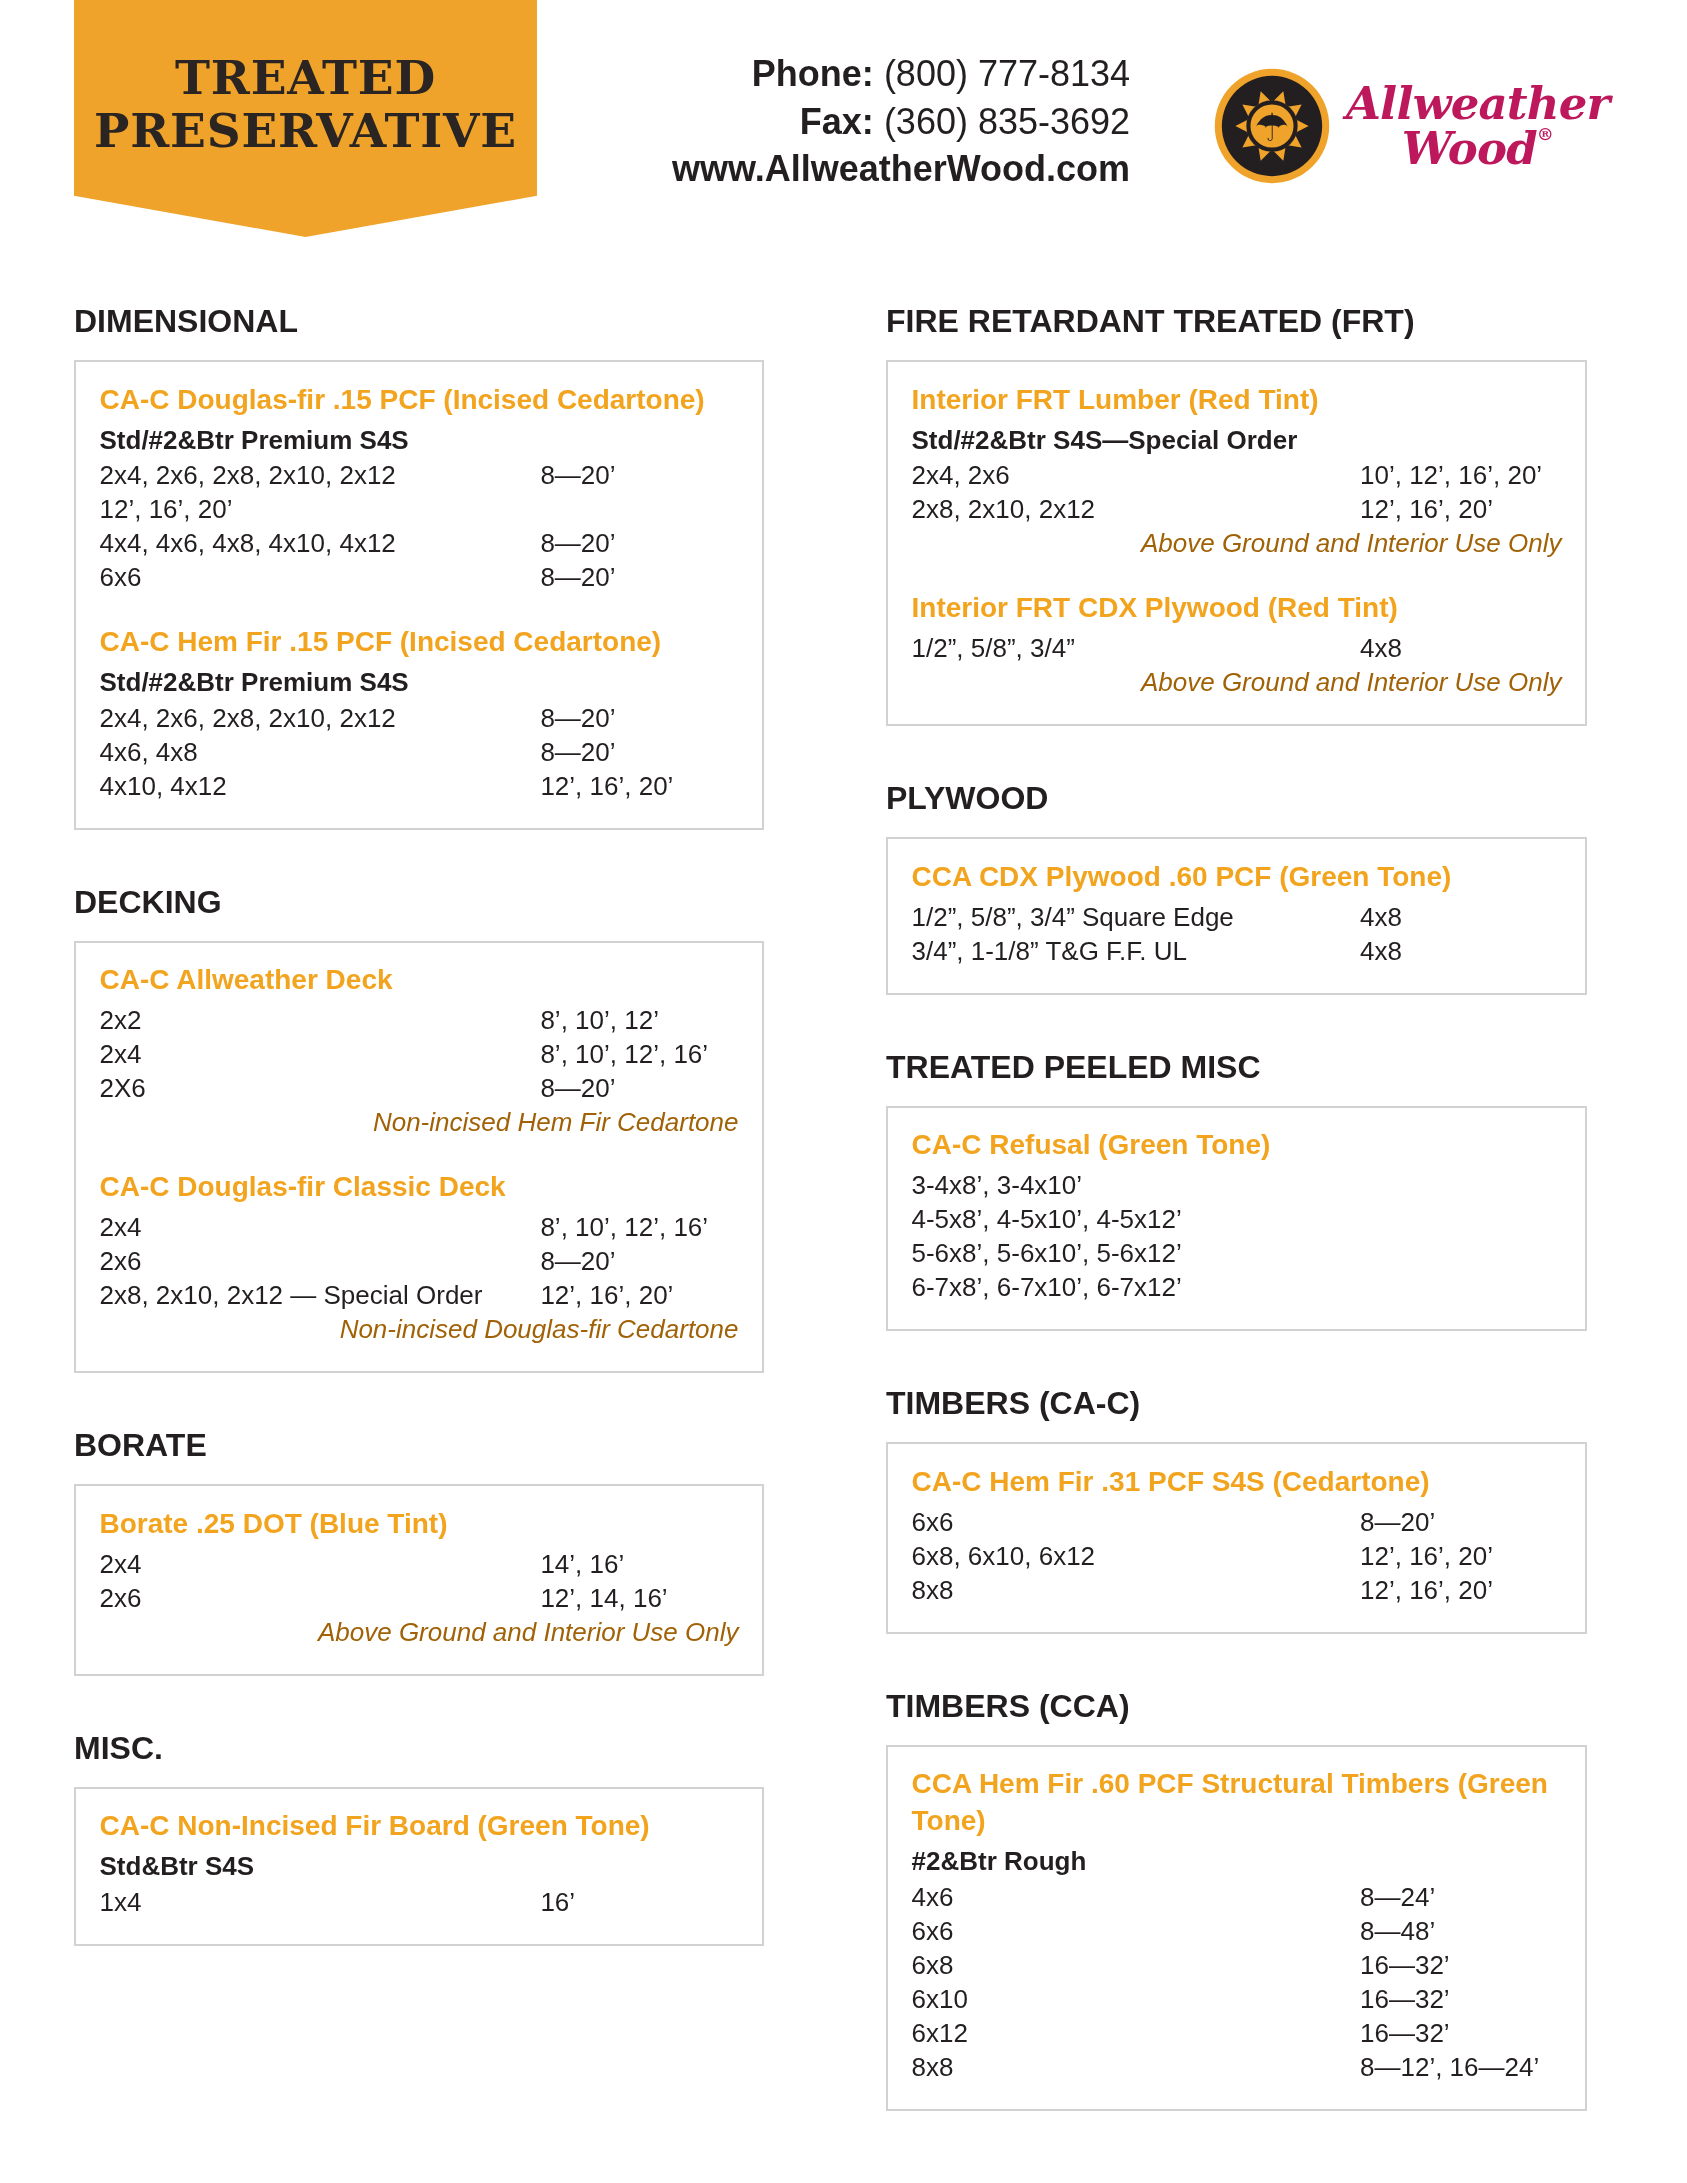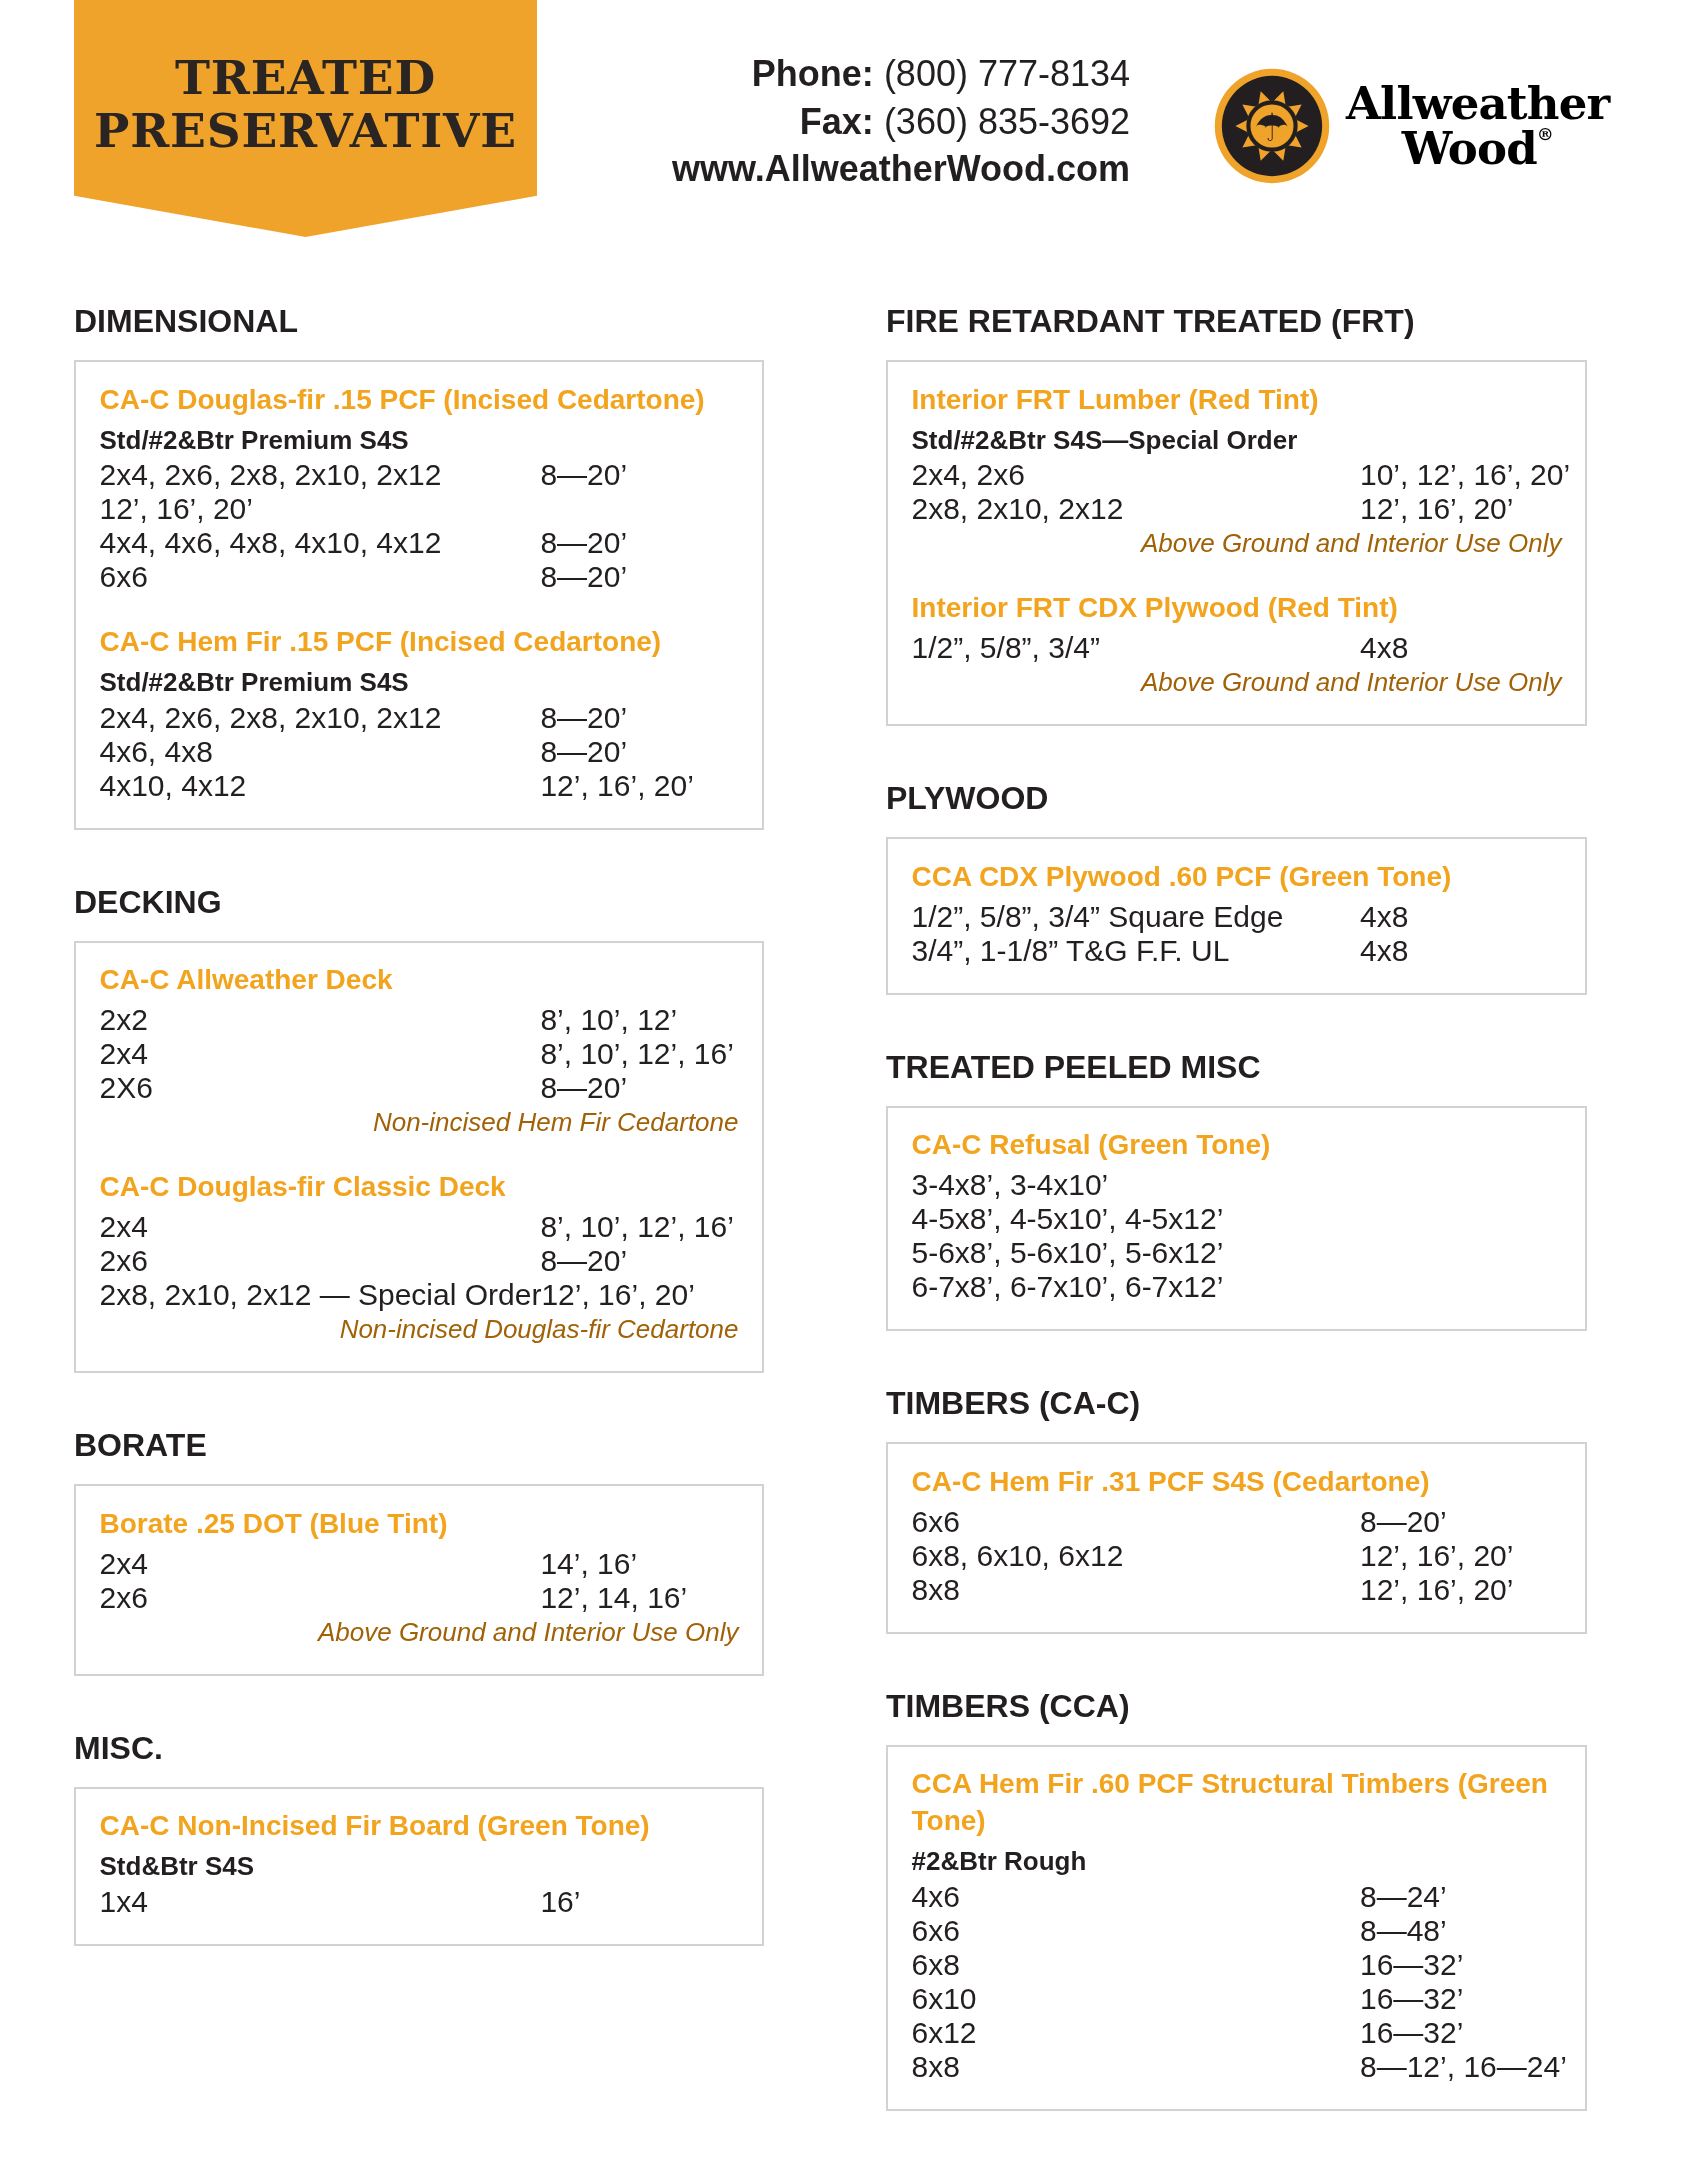--- a/index.html
+++ b/index.html
@@ -28,21 +28,21 @@
     font-family:"DejaVu Serif","Liberation Serif",serif;
     font-weight:bold;font-size:47px;line-height:1.12;letter-spacing:0.8px;
     color:#2A2522;
   }
   .contact{position:absolute;left:672px;top:50px;font-size:36px;line-height:1.32;text-align:right;}
   .contact b{font-weight:bold;}
   .logo{position:absolute;left:1213px;top:67px;display:flex;align-items:center;gap:15px;}
   .logo-icon{width:118px;height:118px;display:block;}
   .wordmark{
     font-family:"DejaVu Serif","Liberation Serif",serif;font-weight:bold;
-    font-size:45px;line-height:0.98;letter-spacing:-0.8px;color:#000000;
+    font-size:45px;line-height:0.98;letter-spacing:-0.8px;color:#be185d;font-style:italic;
   }
   .wordmark .line2{text-align:center;}
   .reg{font-size:17px;vertical-align:23.5px;letter-spacing:0;}
 
   
   .col{position:absolute;top:303px;}
   .col-left{left:74px;width:690px;}
   .col-right{left:886px;width:701px;}
   .cat-section{margin-bottom:54px;}
   .cat-title{
@@ -52,21 +52,21 @@
   .product-box{
     border:2.5px solid var(--border);background:#fff;
     padding:18.5px 23.5px 25px 23.5px;
   }
   .group + .group{margin-top:29px;}
   .g-heading{
     color:var(--orange);font-size:28px;font-weight:bold;line-height:37px;
     margin-bottom:5px;
   }
   .g-subtitle{font-size:26px;font-weight:bold;line-height:34px;margin-bottom:1.7px;}
-  .spec-row{display:flex;font-size:30px;line-height:34px;}
+  .spec-row{display:flex;font-size:26px;line-height:34px;}
   .spec-item{flex:0 0 69%;white-space:nowrap;}
   .spec-sizes{flex:1;white-space:nowrap;}
   .g-note{font-style:italic;font-size:26px;line-height:34px;color:#a16207;text-align:right;}
 </style>
 </head>
 <body>
 
 <div class="page">
 
   <div class="ribbon">

